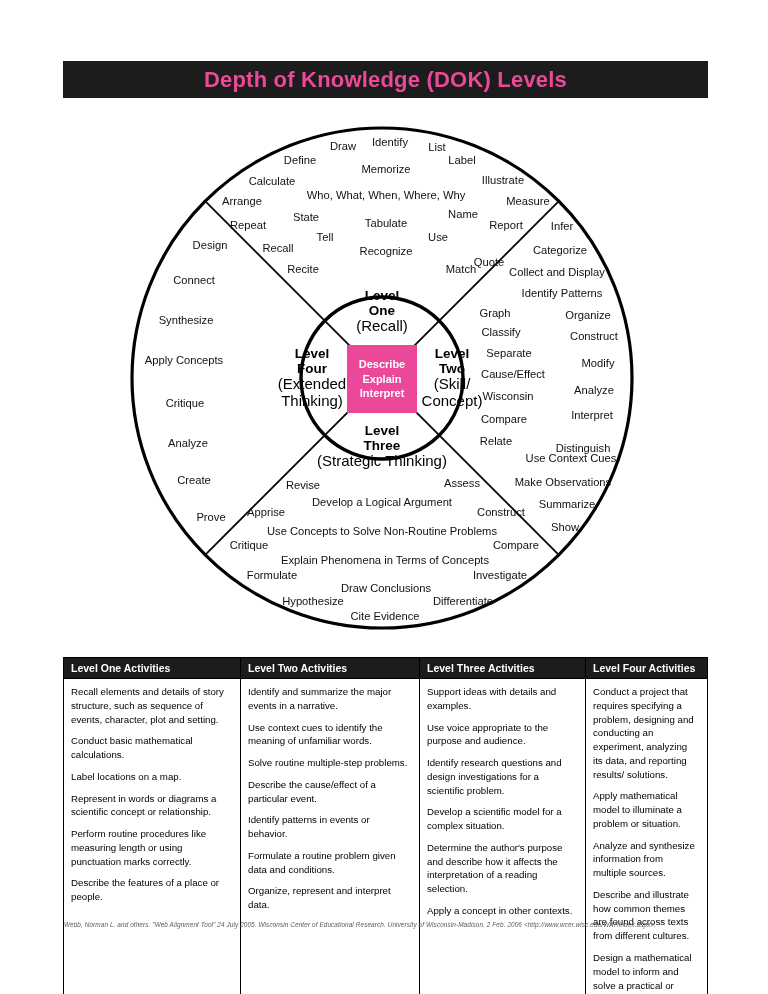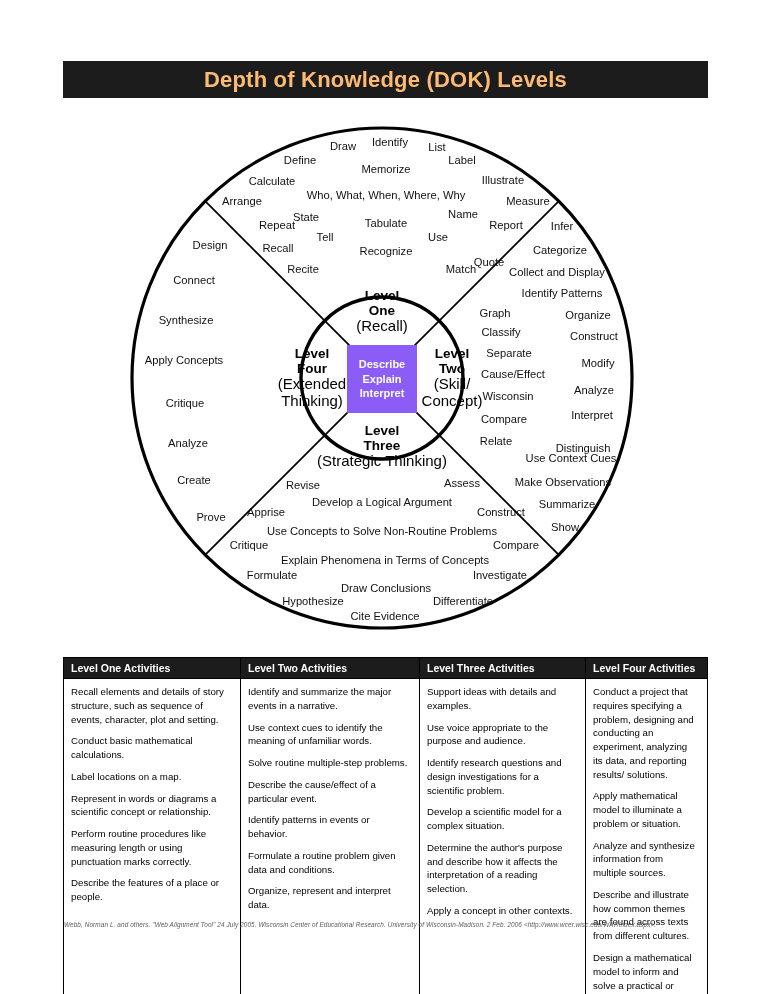--- a/index.html
+++ b/index.html
@@ -22,21 +22,21 @@
     left: 63px;
     top: 61px;
     width: 645px;
     height: 37px;
     background: #1c1c1c;
     display: flex;
     align-items: center;
     justify-content: center;
   }
   #title-banner .title-text {
-    color: #fdba74;
+    color: #ec4899;
     font-size: 22px;
     font-weight: bold;
     letter-spacing: 0.2px;
   }
 
   
   #wheel-wrap {
     position: absolute;
     left: 0;
     top: 0;
@@ -74,21 +74,21 @@
     font-size: 15px;
     font-weight: normal;
   }
 
   #center-box {
     position: absolute;
     left: 347px;
     top: 345px;
     width: 70px;
     height: 68px;
-    background: #8b5cf6;
+    background: #ec4899;
     color: #ffffff;
     display: flex;
     flex-direction: column;
     align-items: center;
     justify-content: center;
     font-size: 11px;
     font-weight: bold;
     line-height: 1.35;
   }
 
@@ -197,21 +197,21 @@
   <div class="wheel-label" style="left:300px; top:161px;">Define</div>
   <div class="wheel-label" style="left:462px; top:161px;">Label</div>
   <div class="wheel-label" style="left:386px; top:170px;">Memorize</div>
   <div class="wheel-label" style="left:272px; top:182px;">Calculate</div>
   <div class="wheel-label" style="left:503px; top:181px;">Illustrate</div>
   <div class="wheel-label" style="left:242px; top:202px;">Arrange</div>
   <div class="wheel-label" style="left:386px; top:196px;">Who, What, When, Where, Why</div>
   <div class="wheel-label" style="left:528px; top:202px;">Measure</div>
   <div class="wheel-label" style="left:306px; top:218px;">State</div>
   <div class="wheel-label" style="left:463px; top:215px;">Name</div>
-  <div class="wheel-label" style="left:277px; top:226px;">Repeat</div>
+  <div class="wheel-label" style="left:248px; top:226px;">Repeat</div>
   <div class="wheel-label" style="left:386px; top:224px;">Tabulate</div>
   <div class="wheel-label" style="left:506px; top:226px;">Report</div>
   <div class="wheel-label" style="left:325px; top:238px;">Tell</div>
   <div class="wheel-label" style="left:438px; top:238px;">Use</div>
   <div class="wheel-label" style="left:278px; top:249px;">Recall</div>
   <div class="wheel-label" style="left:386px; top:252px;">Recognize</div>
   <div class="wheel-label" style="left:489px; top:263px;">Quote</div>
   <div class="wheel-label" style="left:303px; top:270px;">Recite</div>
   <div class="wheel-label" style="left:461px; top:270px;">Match</div>
 

